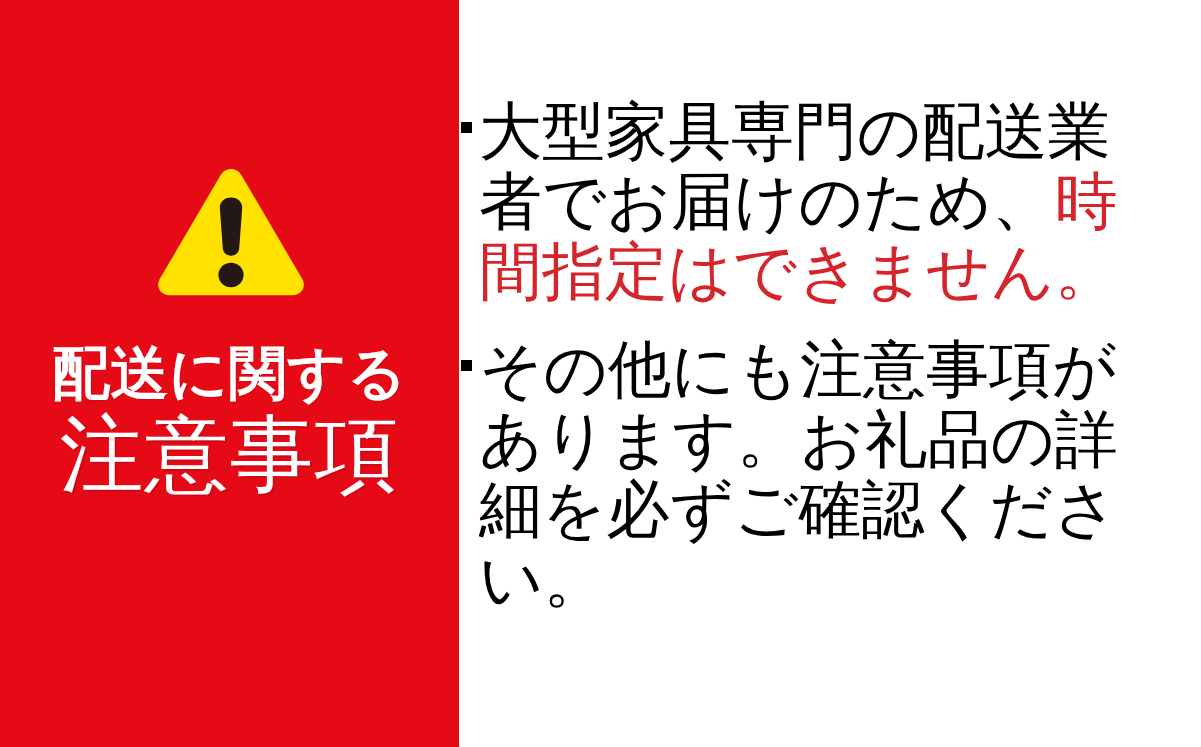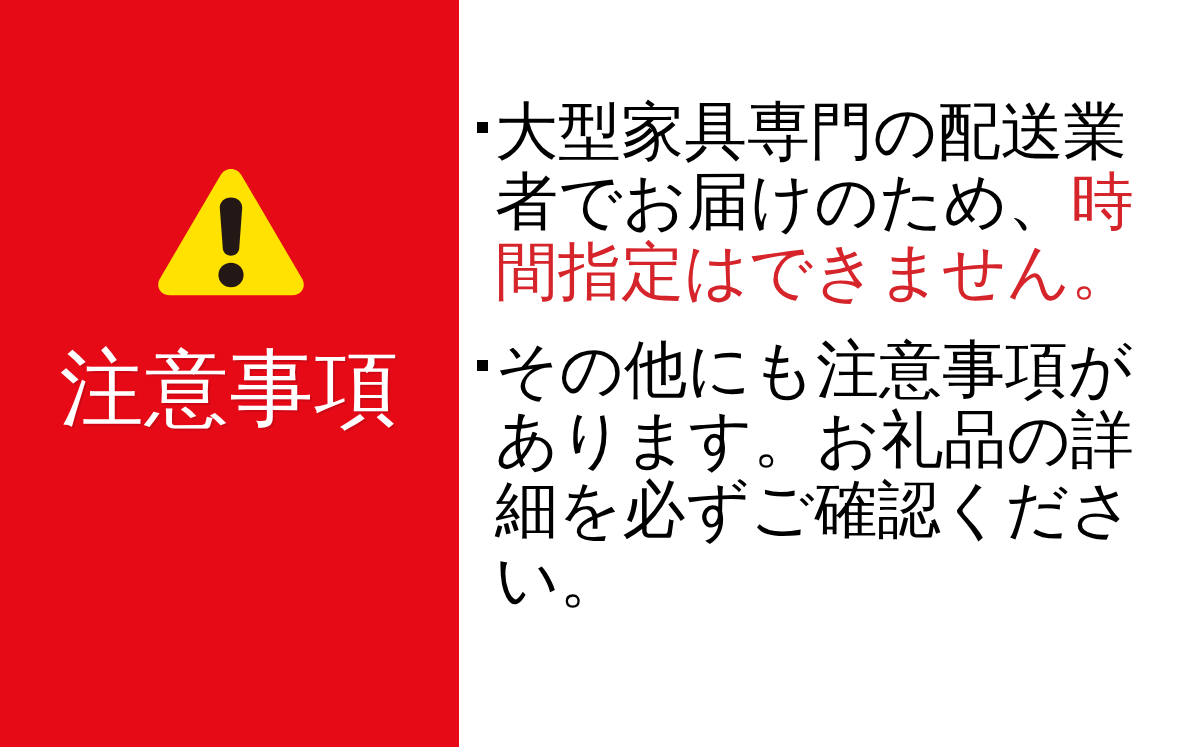--- a/index.html
+++ b/index.html
@@ -74,21 +74,21 @@
     margin-top: 2px;
     text-shadow: 2px 2px 0 rgba(0,0,0,0.10);
   }
 
   
   #notes-panel {
     position: relative;
     flex: 1 1 auto;
     height: 658px;
     background: #ffffff;
-    padding: 96px 0 0 18px;
+    padding: 96px 0 0 2px;
     box-sizing: border-box;
   }
 
   .note-item {
     display: flex;
     flex-direction: row;
     align-items: flex-start;
     margin-bottom: 28px;
   }
   .note-item:last-child { margin-bottom: 0; }
@@ -124,20 +124,21 @@
 
     <div id="warning-icon">
       <svg viewBox="0 0 150 134" xmlns="http://www.w3.org/2000/svg">
         <path d="M75 3 C79.5 3 83.2 5.4 85.5 9.3 L146 112.5 C148.3 116.5 148.4 120.7 146.2 124.2 C144.1 127.6 140.4 129.3 135.9 129.3 L14.1 129.3 C9.6 129.3 5.9 127.6 3.8 124.2 C1.6 120.7 1.7 116.5 4 112.5 L64.5 9.3 C66.8 5.4 70.5 3 75 3 Z" fill="#ffe200"></path>
         <path d="M75 31.5 C81.6 31.5 86.6 36.2 86.2 42.1 L83.2 82.5 C82.9 86.6 79.3 89.7 75 89.7 C70.7 89.7 67.1 86.6 66.8 82.5 L63.8 42.1 C63.4 36.2 68.4 31.5 75 31.5 Z" fill="#231815"></path>
         <ellipse cx="75" cy="109" rx="12.6" ry="12.2" fill="#231815"></ellipse>
       </svg>
     </div>
 
     <div id="headline">
+      <span class="headline-line1">配送に関する</span>
       <span class="headline-line2">注意事項</span>
     </div>
 
   </div>
 
   <div id="notes-panel">
 
     <div class="note-item">
       <span class="note-bullet"></span>
       <div class="note-text">

